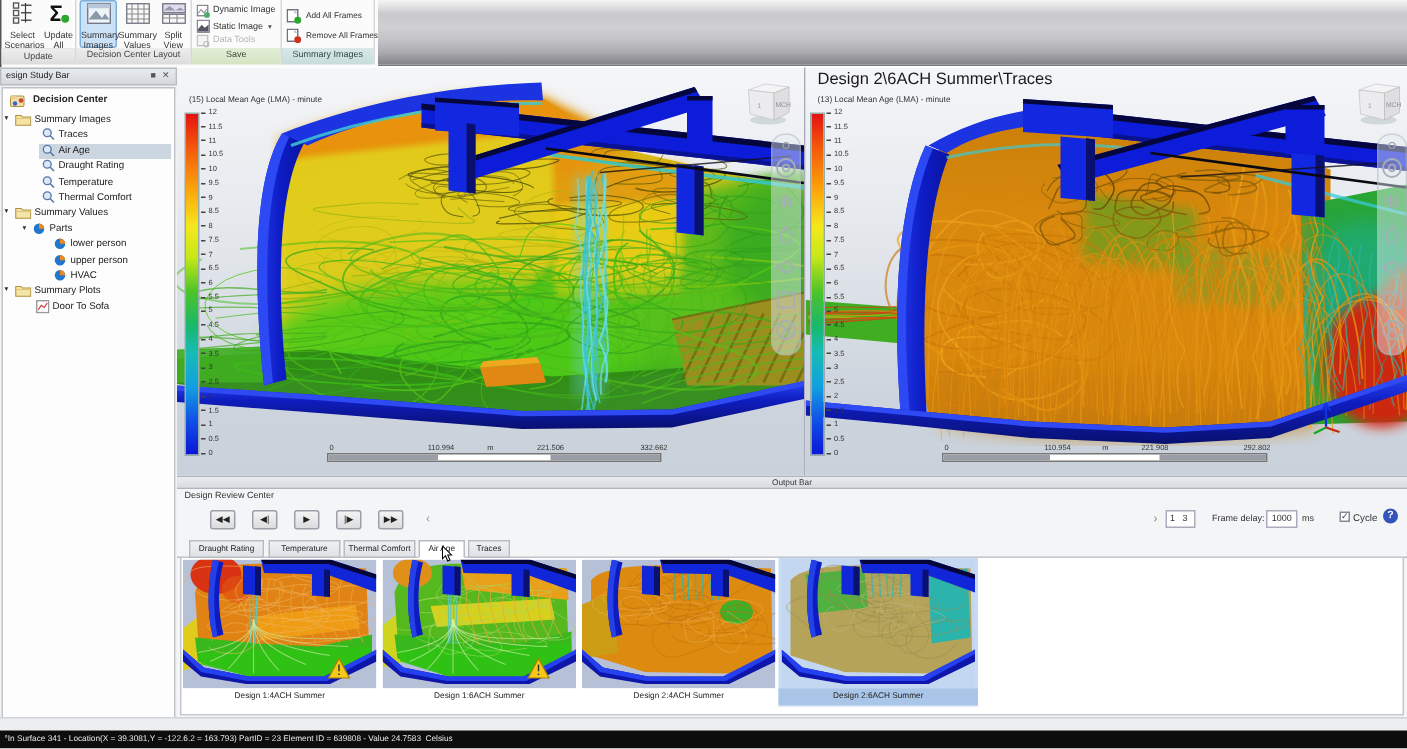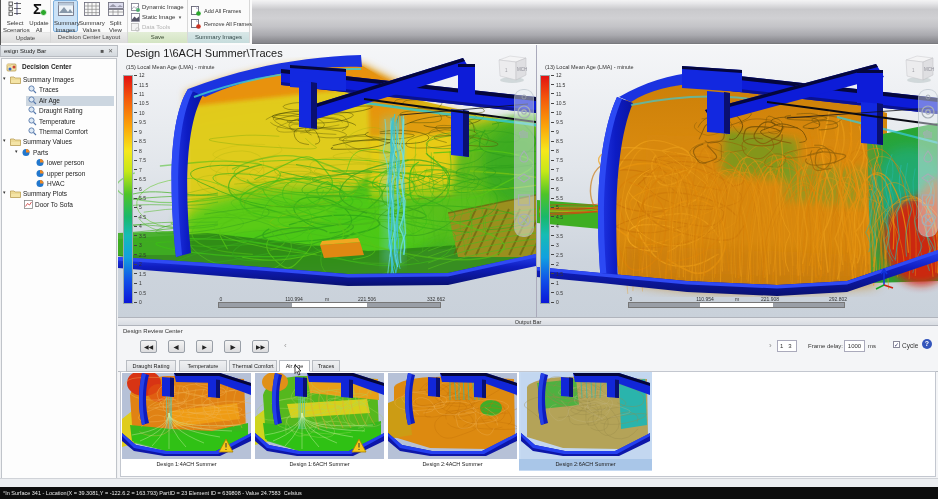--- a/index.html
+++ b/index.html
@@ -400,21 +400,20 @@
 <path d="M340,19 L357,19 L357,22 L340,22 Z" fill="#05073c"></path>
 <path d="M181,36 L199,38 L199,84 L181,82 Z" fill="#1228e0"></path>
 <path d="M193,37 L199,38 L199,84 L193,83 Z" fill="#0a1070"></path>
 <path d="M333,64 L351,66 L351,112 L333,110 Z" fill="#1228e0"></path>
 <path d="M345,65 L351,66 L351,112 L345,111 Z" fill="#0a1070"></path>
 <path d="M246,54 L418,77" stroke="#0a0a14" stroke-width="1.8" fill="none"></path>
 <path d="M282,70 L410,59" stroke="#101018" stroke-width="1" fill="none" opacity="0.8"></path>
 <path d="M0,212 L90,218 L230,229 L330,228 L418,209 L418,221 L330,240 L230,241 L90,230 L0,223 Z" fill="url(#lband)"></path>
 <path d="M0,212 L90,218 L230,229 L330,228 L418,209 L418,212.5 L330,231.5 L230,232.5 L90,221.5 L0,215.5 Z" fill="#2f4af4"></path>
 </svg>
-<div class="abs" style="left:8px;top:2px;font-size:11px;color:#1a1a1a">Design 1\6ACH Summer\Traces</div>
 <div class="abs" style="left:8px;top:19px;font-size:5.5px;color:#333">(15) Local Mean Age (LMA) - minute</div>
 <div style="position:absolute;left:5px;top:30px;width:10px;height:229px;background:linear-gradient(180deg,#e31212 0%,#f4590c 10%,#fba309 22%,#f6e81c 33%,#c6e818 42%,#4fc428 52%,#19b86a 62%,#16bcb4 70%,#12a0e0 80%,#1050e8 90%,#0b16d8 100%);border:1px solid #9aa;box-sizing:border-box"></div>
     <div style="position:absolute;left:16px;top:29.5px;width:3px;height:1px;background:#444"></div>
     <div style="position:absolute;left:21px;top:27.0px;font-size:5px;line-height:6px;color:#333">12</div>
     <div style="position:absolute;left:16px;top:39.0px;width:3px;height:1px;background:#444"></div>
     <div style="position:absolute;left:21px;top:36.5px;font-size:5px;line-height:6px;color:#333">11.5</div>
     <div style="position:absolute;left:16px;top:48.4px;width:3px;height:1px;background:#444"></div>
     <div style="position:absolute;left:21px;top:45.9px;font-size:5px;line-height:6px;color:#333">11</div>
     <div style="position:absolute;left:16px;top:57.9px;width:3px;height:1px;background:#444"></div>
     <div style="position:absolute;left:21px;top:55.4px;font-size:5px;line-height:6px;color:#333">10.5</div>
@@ -742,20 +741,21 @@
 <path d="M324,57 L346,59 L346,100 L324,98 Z" fill="#1228e0"></path>
 <path d="M340,58 L346,59 L346,100 L340,99 Z" fill="#0a1070"></path>
 <path d="M230,57 L401,80" stroke="#0a0a14" stroke-width="1.8" fill="none"></path>
 <path d="M250,73 L395,63" stroke="#101018" stroke-width="1" fill="none" opacity="0.8"></path>
 <path d="M0,222 L64,228 L150,236 L240,240 L310,236 L401,205 L401,216 L310,247 L240,251 L150,247 L64,238 L0,232 Z" fill="url(#rband2)"></path>
 <path d="M0,222 L64,228 L150,236 L240,240 L310,236 L401,205 L401,208.5 L310,239.5 L240,243.5 L150,239.5 L64,231.5 L0,225.5 Z" fill="#2f4af4"></path>
 <path d="M347,240 L347,224 M347,224 L344,229 M347,224 L350,229" stroke="#1133dd" stroke-width="1.5" fill="none"></path>
 <path d="M347,240 L356,243" stroke="#cc2211" stroke-width="1.5" fill="none"></path>
 <path d="M347,240 L339,244" stroke="#11aa22" stroke-width="1.5" fill="none"></path>
 </svg>
+<div class="abs" style="left:8px;top:2px;font-size:11px;color:#1a1a1a">Design 2\6ACH Summer\Traces</div>
 <div class="abs" style="left:8px;top:19px;font-size:5.5px;color:#333">(13) Local Mean Age (LMA) - minute</div>
 <div style="position:absolute;left:3px;top:30px;width:10px;height:229px;background:linear-gradient(180deg,#e31212 0%,#f4590c 10%,#fba309 22%,#f6e81c 33%,#c6e818 42%,#4fc428 52%,#19b86a 62%,#16bcb4 70%,#12a0e0 80%,#1050e8 90%,#0b16d8 100%);border:1px solid #9aa;box-sizing:border-box"></div>
     <div style="position:absolute;left:14px;top:29.5px;width:3px;height:1px;background:#444"></div>
     <div style="position:absolute;left:19px;top:27.0px;font-size:5px;line-height:6px;color:#333">12</div>
     <div style="position:absolute;left:14px;top:39.0px;width:3px;height:1px;background:#444"></div>
     <div style="position:absolute;left:19px;top:36.5px;font-size:5px;line-height:6px;color:#333">11.5</div>
     <div style="position:absolute;left:14px;top:48.4px;width:3px;height:1px;background:#444"></div>
     <div style="position:absolute;left:19px;top:45.9px;font-size:5px;line-height:6px;color:#333">11</div>
     <div style="position:absolute;left:14px;top:57.9px;width:3px;height:1px;background:#444"></div>
     <div style="position:absolute;left:19px;top:55.4px;font-size:5px;line-height:6px;color:#333">10.5</div>

